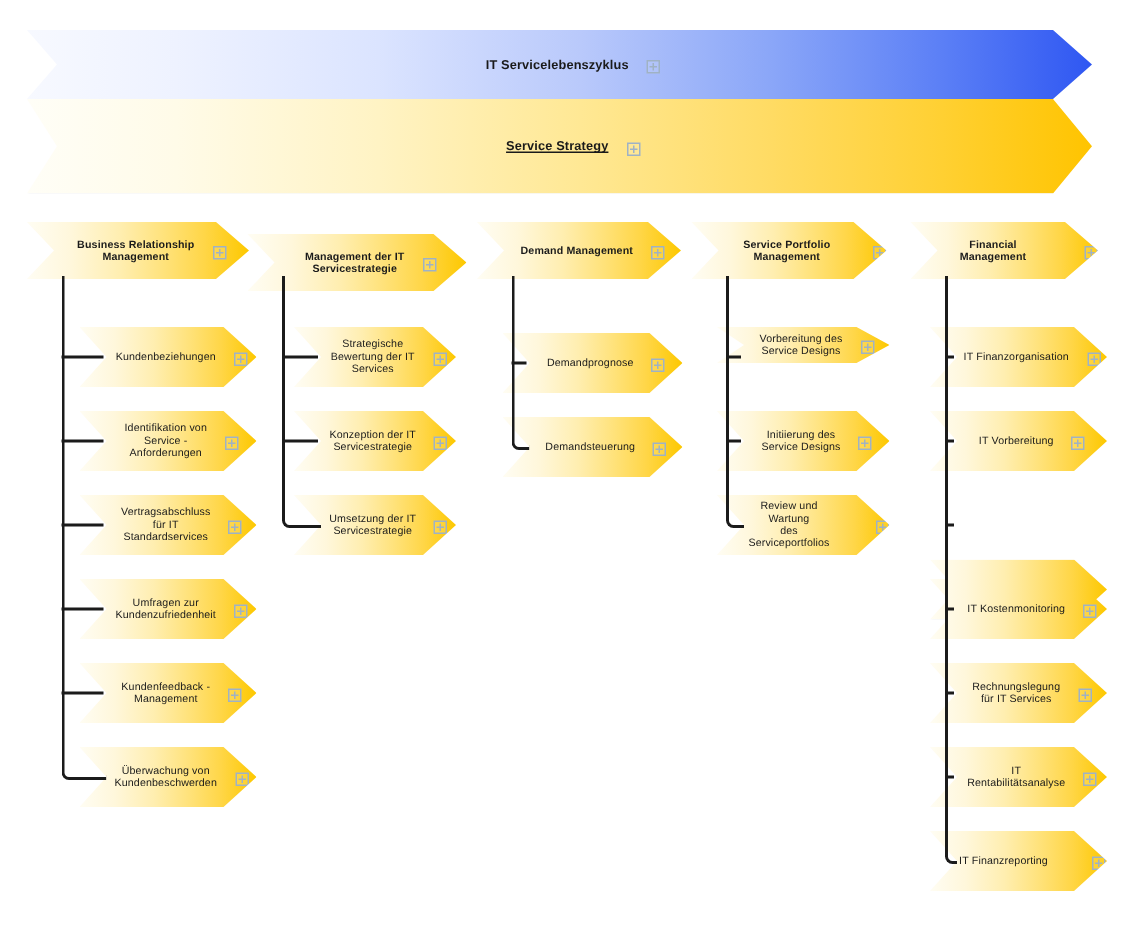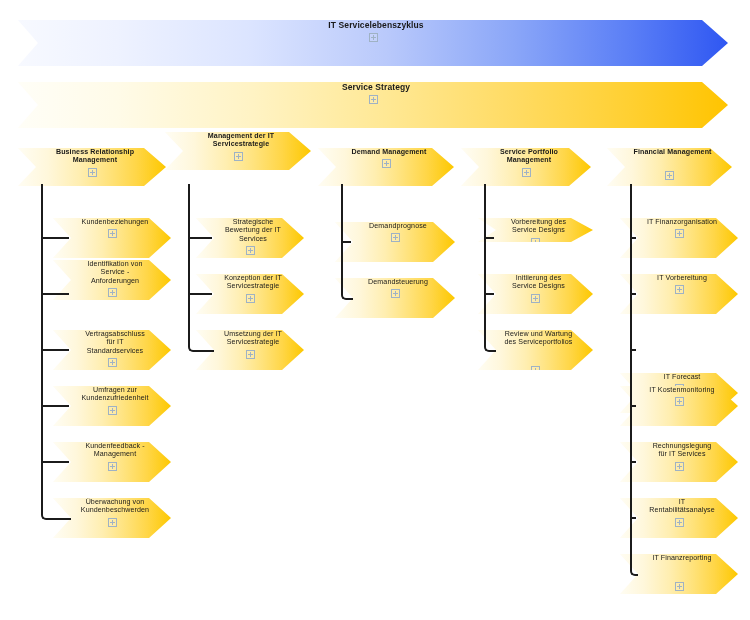--- a/index.html
+++ b/index.html
@@ -11,23 +11,23 @@
     -webkit-font-smoothing:antialiased;
   }
   #canvas{position:relative;width:750px;height:620px;}
 
   
   .chev{
     position:absolute;
     box-sizing:border-box;
     clip-path:polygon(0 0, calc(100% - 22px) 0, 100% 50%, calc(100% - 22px) 100%, 0 100%, 18px 50%);
     display:flex;
-    flex-direction:column;
+    flex-direction:row;
     align-items:center;
-    justify-content:flex-start;
+    justify-content:center;
     text-align:center;
     color:#1a1a1a;
     filter:drop-shadow(1.5px 2px 1.2px rgba(140,150,170,0.45));
   }
   .chev .lbl{
     display:block;
     line-height:1.18;
     white-space:pre-line;
     padding:0 12px 0 18px;
     letter-spacing:.1px;
@@ -37,22 +37,23 @@
   .banner{
     clip-path:polygon(0 0, calc(100% - 26px) 0, 100% 50%, calc(100% - 26px) 100%, 0 100%, 20px 50%);
   }
   .banner .lbl{font-size:8.5px;font-weight:600;}
 
   #banner-cycle{
     left:18px;top:20px;width:710px;height:46px;
     background:linear-gradient(to right,#f7f9ff 0%,#eef2ff 14%,#dbe4ff 33%,#b9c9fb 52%,#8aa6f8 70%,#5b7ff6 86%,#2f57f2 100%);
   }
   #banner-strategy{
-    left:18px;top:82px;width:710px;height:46px;
+    left:18px;top:66px;width:710px;height:63px;
     background:linear-gradient(to right,#fffef7 0%,#fffbe8 14%,#fff3c4 33%,#ffe894 52%,#ffdb63 70%,#ffd032 86%,#ffc400 100%);
+    text-decoration:underline;
   }
 
   
   .node{
     background:linear-gradient(to right,#fffdf3 0%,#fff7db 20%,#ffeeb0 42%,#ffe27a 62%,#ffd647 80%,#fdc800 100%);
   }
   .parent{height:38px;}
   .parent .lbl{font-size:7.1px;font-weight:600;}
   .child{height:40px;}
   .child .lbl{font-size:7.1px;font-weight:400;}
@@ -99,21 +100,21 @@
       <div class="chev node parent" style="left: 18px; top: 148px; width: 148px; height: 38px;">
         <span class="lbl">Business Relationship
 Management</span>
         <span class="plus"></span>
       </div>
       <div class="chev node child" style="left: 53px; top: 218px; width: 118px; height: 40px;">
         <span class="lbl">Kundenbeziehungen</span>
         <span class="plus"></span>
       </div>
       <div class="hline" style="left: 41px; top: 237px; width: 28px; height: 2px;"></div>
-      <div class="chev node child" style="left: 53px; top: 260px; width: 118px; height: 40px;">
+      <div class="chev node child" style="left: 53px; top: 274px; width: 118px; height: 40px;">
         <span class="lbl">Identifikation von
 Service -
 Anforderungen</span>
         <span class="plus"></span>
       </div>
       <div class="hline" style="left: 41px; top: 293px; width: 28px; height: 2px;"></div>
       <div class="chev node child" style="left: 53px; top: 330px; width: 118px; height: 40px;">
         <span class="lbl">Vertragsabschluss
 für IT
 Standardservices</span>
@@ -131,21 +132,21 @@
 Management</span>
         <span class="plus"></span>
       </div>
       <div class="hline" style="left: 41px; top: 461px; width: 28px; height: 2px;"></div>
       <div class="chev node child" style="left: 53px; top: 498px; width: 118px; height: 40px;">
         <span class="lbl">Überwachung von
 Kundenbeschwerden</span>
         <span class="plus"></span>
       </div>
       <div class="corner" style="left: 41px; top: 184px; width: 28px; height: 334px;"></div>
-      <div class="chev node parent" style="left: 165px; top: 132px; width: 146px; height: 38px;">
+      <div class="chev node parent" style="left: 165px; top: 156px; width: 146px; height: 38px;">
         <span class="lbl">Management der IT
 Servicestrategie</span>
         <span class="plus"></span>
       </div>
       <div class="chev node child" style="left: 196px; top: 218px; width: 108px; height: 40px;">
         <span class="lbl">Strategische
 Bewertung der IT
 Services</span>
         <span class="plus"></span>
       </div>

